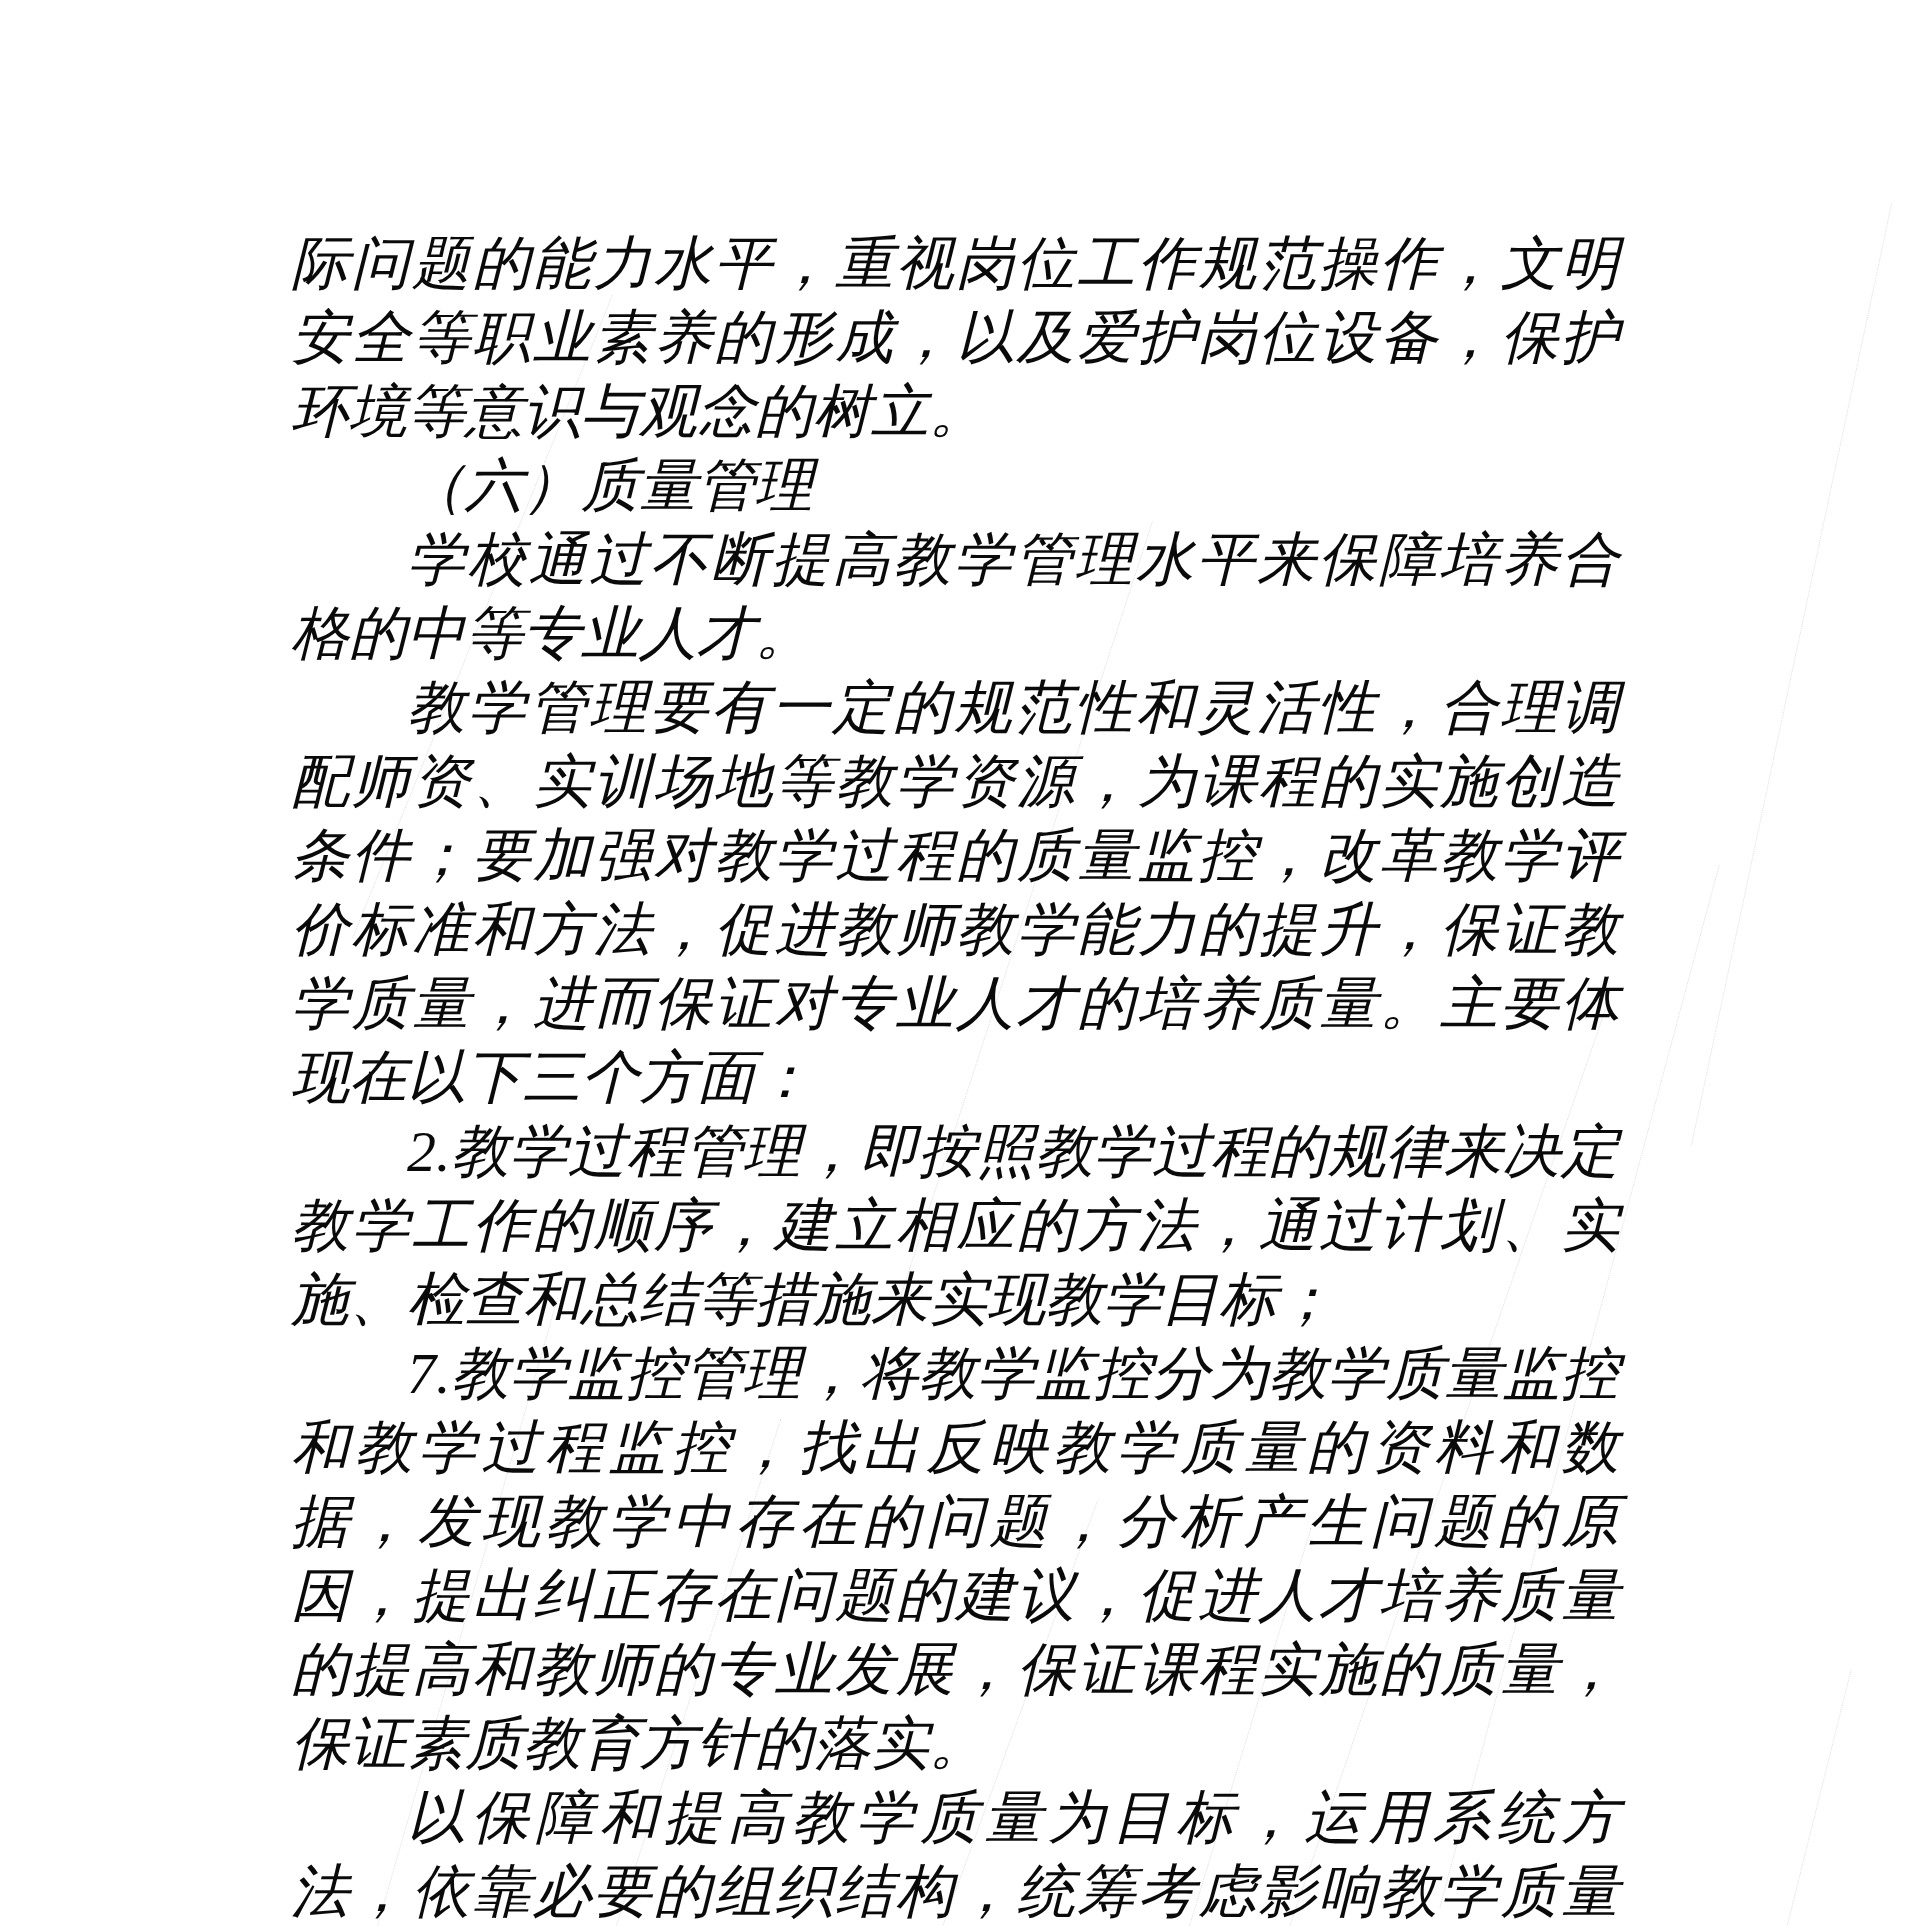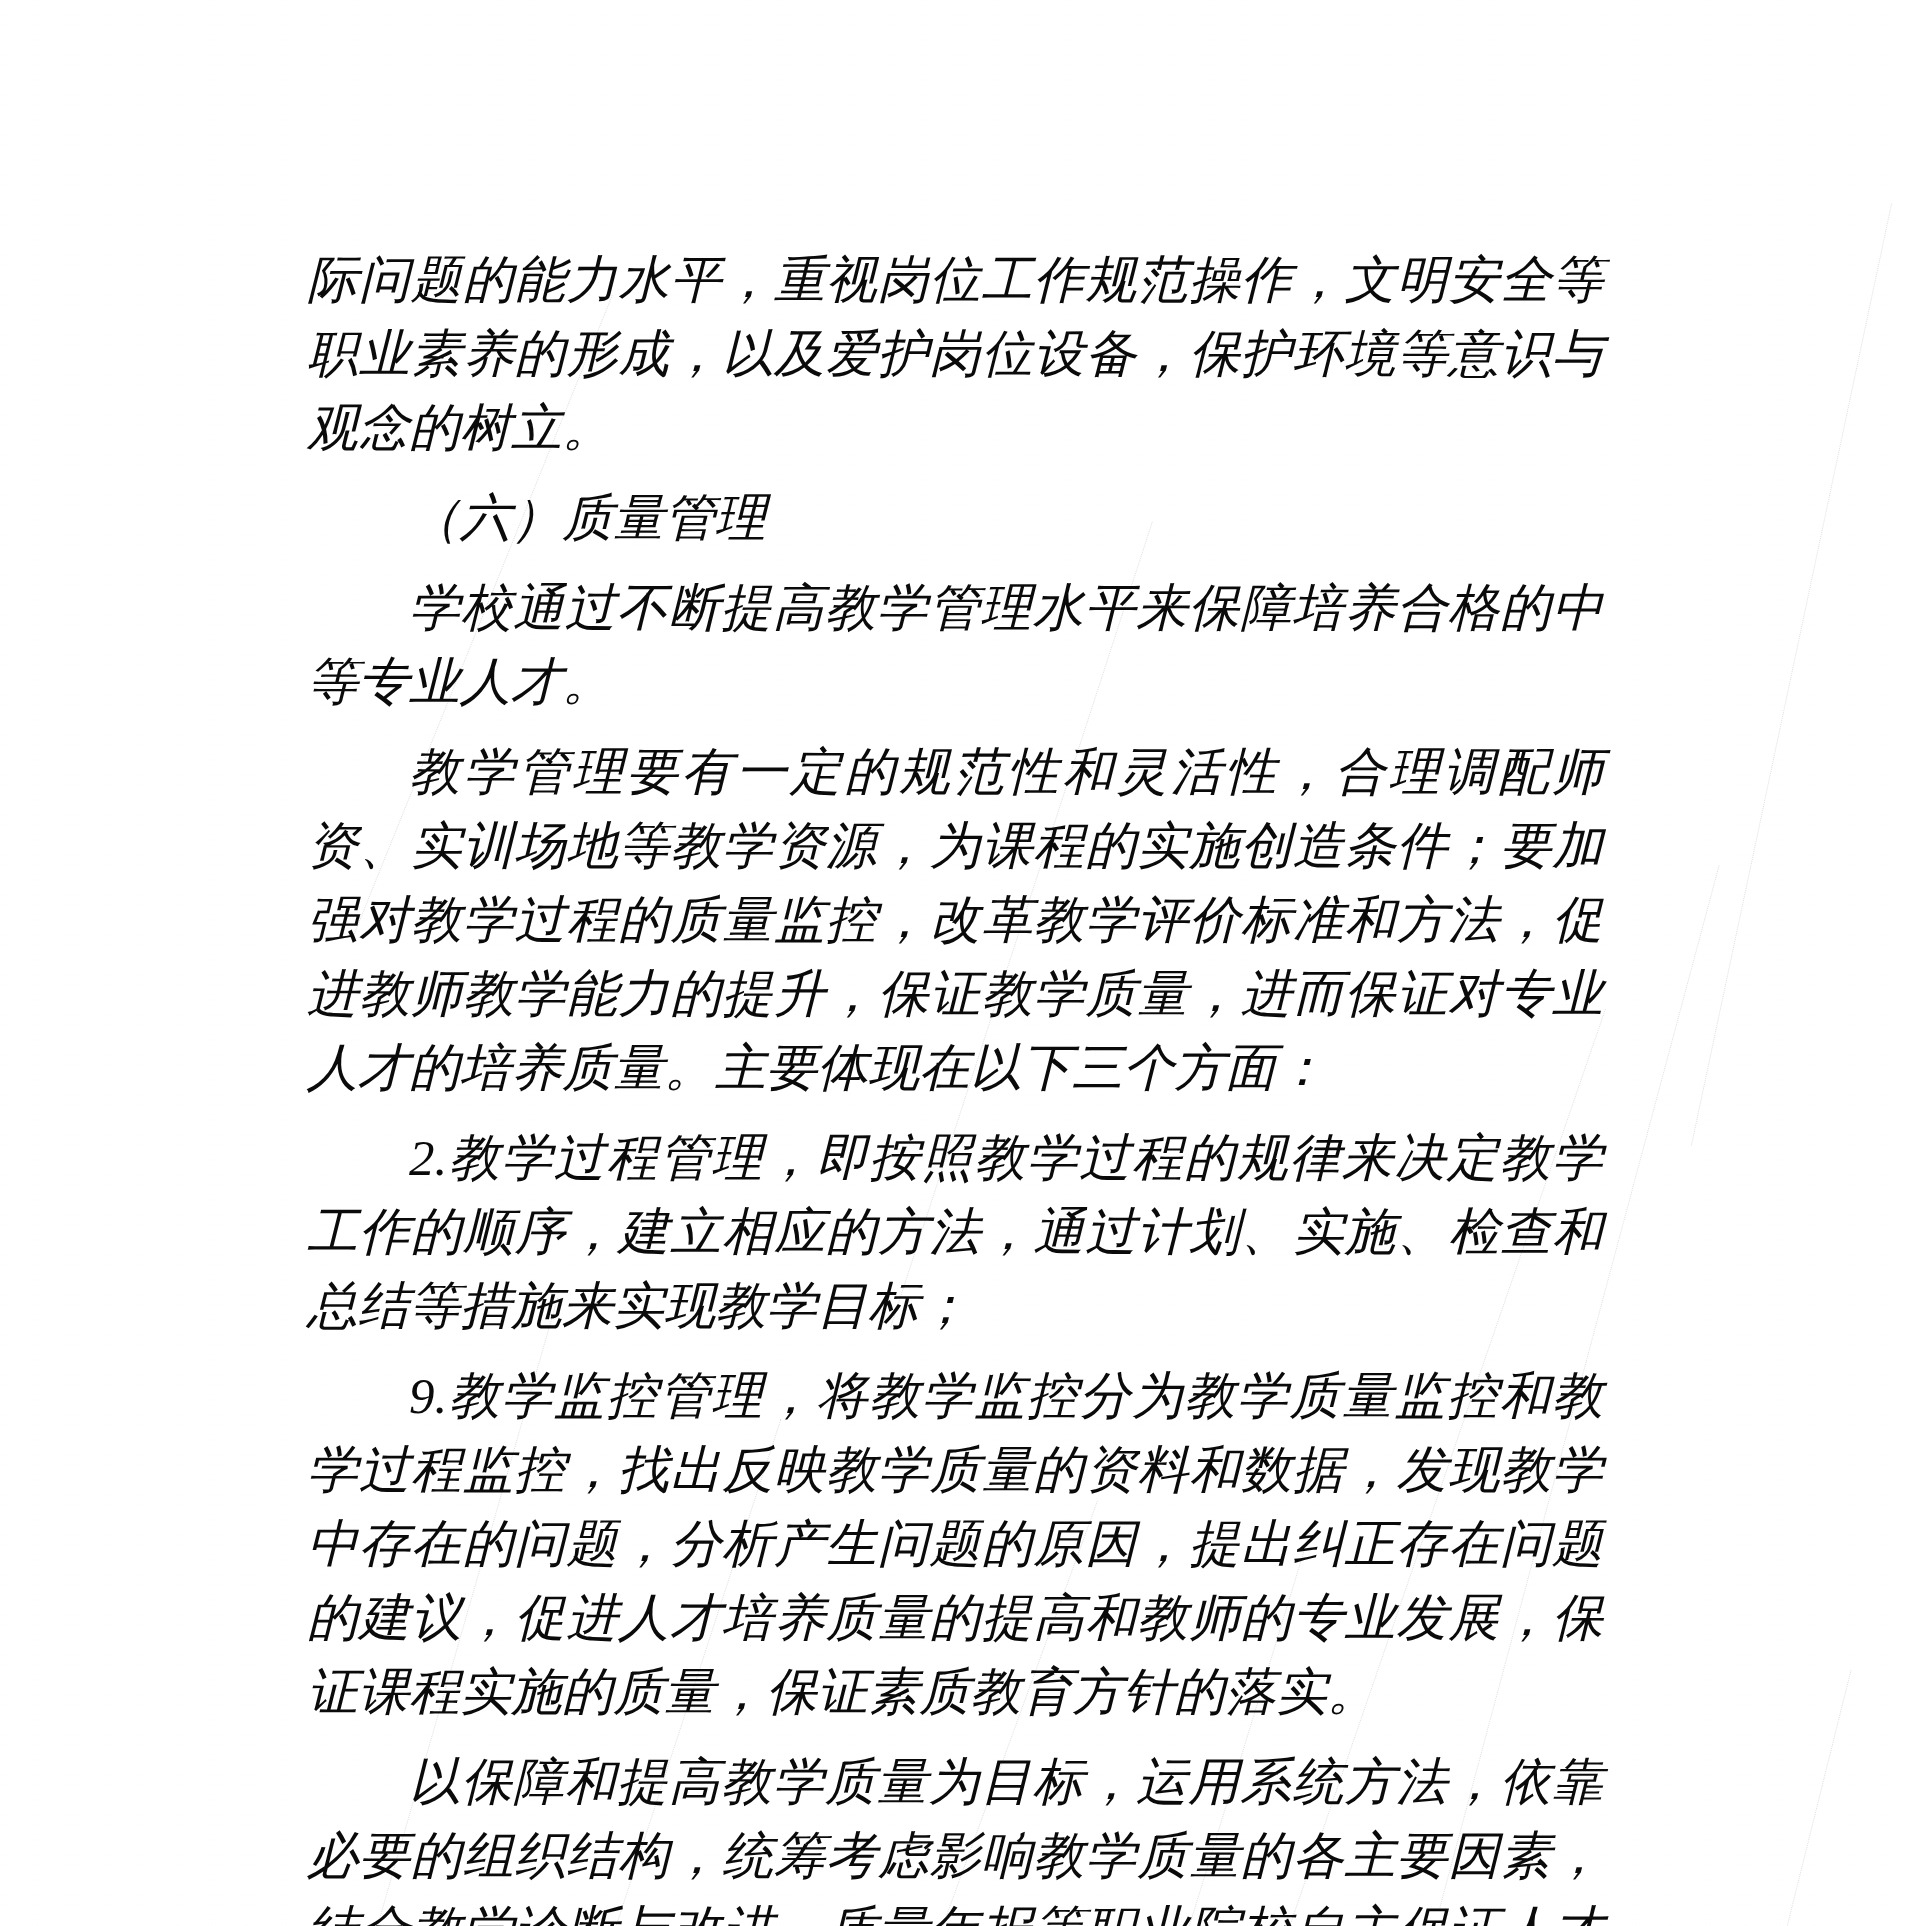--- a/index.html
+++ b/index.html
@@ -44,23 +44,23 @@
     top: 227px;
     width: 1328px;
     color: #0a0a0a;
     font-size: 51px;
     line-height: 74px;
     text-align: justify;
     font-style: italic;
     word-break: break-all;
   }
   .content p, .content h2, .content h3 {
-    margin: 16px;
+    margin: 0;
     padding: 0;
-    font-size: 51px;
+    font-size: 58px;
     line-height: 74px;
     text-indent: 2em;
     font-weight: normal;
   }
   .content p.no-indent {
     text-indent: 0;
   }
   .sub-heading {
     font-weight: bold;
   }
@@ -88,20 +88,20 @@
 
     <h3 class="sub-heading">（六）质量管理</h3>
 
     <p>学校通过不断提高教学管理水平来保障培养合格的中等专业人才。</p>
 
     <p>教学管理要有一定的规范性和灵活性，合理调配师资、实训场地等教学资源，为课程的实施创造条件；要加强对教学过程的质量监控，改革教学评价标准和方法，促进教师教学能力的提升，保证教学质量，进而保证对专业人才的培养质量。主要体现在以下三个方面：</p>
 
     <p>2.教学过程管理，即按照教学过程的规律来决定教学工作的顺序，建立相应的方法，通过计划、实施、检查和总结等措施来实现教学目标；</p>
 
 
-    <p>9.教学监控管理，将教学监控分为教学质量监控和教学过程监控，找出反映教学质量的资料和数据，发现教学中存在的问题，分析产生问题的原因，提出纠正存在问题的建议，促进人才培养质量的提高和教师的专业发展，保证课程实施的质量，保证素质教育方针的落实。</p>
+    <p>7.教学监控管理，将教学监控分为教学质量监控和教学过程监控，找出反映教学质量的资料和数据，发现教学中存在的问题，分析产生问题的原因，提出纠正存在问题的建议，促进人才培养质量的提高和教师的专业发展，保证课程实施的质量，保证素质教育方针的落实。</p>
 
     <p>以保障和提高教学质量为目标，运用系统方法，依靠必要的组织结构，统筹考虑影响教学质量的各主要因素，结合教学诊断与改进、质量年报等职业院校自主保证人才培养质量的工作，统筹管理学校各部门、各环节的教学质量管理活动，形成任务、职责、权限明确，相互协调、相互促进的质量管理有机整体。</p>
 
   </main>
 
 </div>
 
 
 </body></html>

